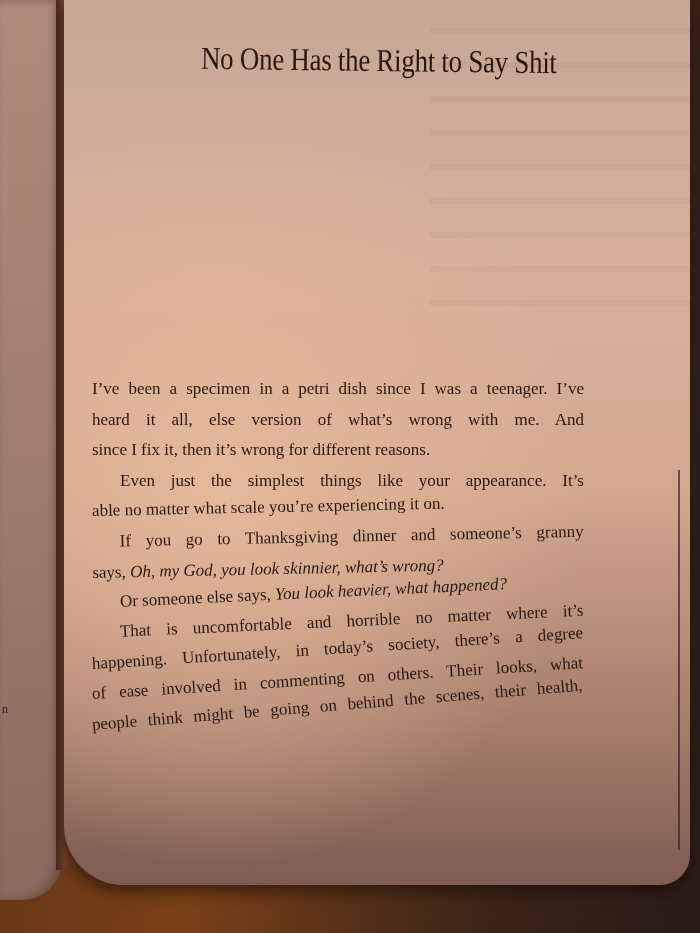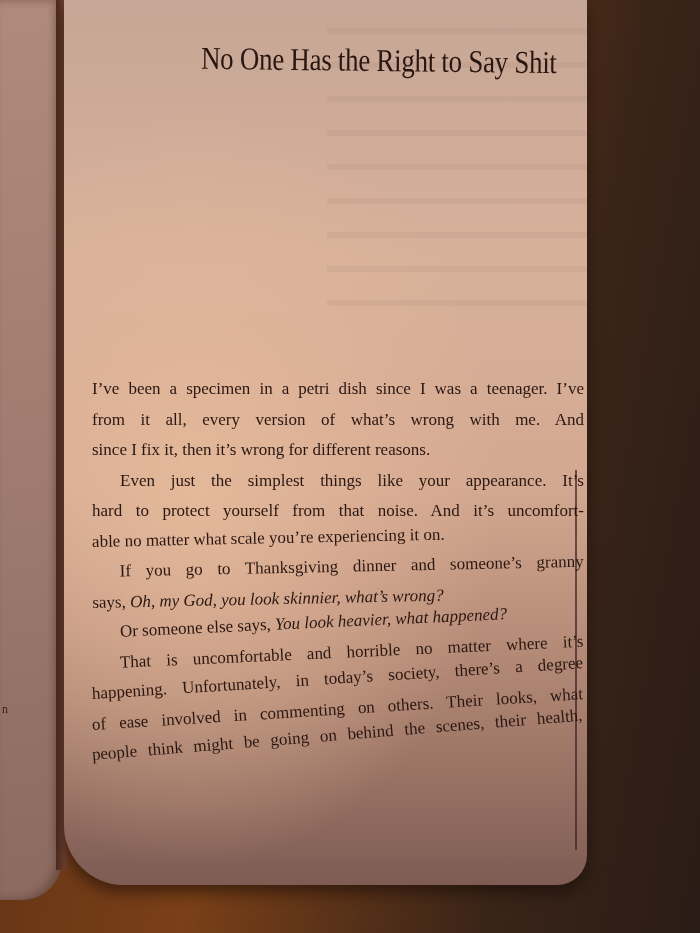--- a/index.html
+++ b/index.html
@@ -15,21 +15,21 @@
       box-shadow: inset -6px 0 10px rgba(40,20,10,0.35);
     }
     .left-page .margin-mark {
       position: absolute; left: 2px; top: 702px; font-size: 12px; color: #3a2218;
     }
     .gutter {
       position: absolute; left: 56px; top: 0; width: 14px; height: 870px;
       background: linear-gradient(90deg, #4a2a1c, #6b4030 60%, rgba(0,0,0,0));
     }
     .page {
-      position: absolute; left: 64px; top: 0; width: 523px; height: 885px;
+      position: absolute; left: 64px; top: 0; width: 626px; height: 885px;
       background:
         radial-gradient(ellipse at 25% 55%, #e4b89a 0%, rgba(228,184,154,0) 55%),
         linear-gradient(180deg, #c6a696 0%, #d8b19a 30%, #d3a890 55%, #a9806e 80%, #7e5c54 100%);
       border-radius: 0 0 30px 60px;
       box-shadow: 0 8px 14px rgba(20,10,5,0.5);
     }
     .page-right-edge {
       position: absolute; right: 10px; top: 470px; width: 2px; height: 380px;
       background: #3a2228; opacity: 0.7;
     }
@@ -71,26 +71,25 @@
 
 <div class="page">
   <div class="bleed"></div>
   <div class="page-right-edge"></div>
 
   <div class="title">No One Has the Right to Say Shit</div>
 
   <div class="body-text">
     <p>
       <span class="line">I’ve been a specimen in a petri dish since I was a teenager. I’ve</span>
-      <span class="line">from it all, every version of what’s wrong with me. And</span>
+      <span class="line">heard it all, else version of what’s wrong with me. And</span>
       <span class="line last">since I fix it, then it’s wrong for different reasons.</span>
     </p>
     <p class="indent">
       <span class="line">Even just the simplest things like your appearance. It’s</span>
-      <span class="line" style="text-indent:0">hard to protect yourself from that noise. And it’s uncomfort-</span>
       <span class="line last skew1" style="text-indent:0">able no matter what scale you’re experiencing it on.</span>
     </p>
     <p class="indent skew1">
       <span class="line">If you go to Thanksgiving dinner and someone’s granny</span>
       <span class="line last" style="text-indent:0"><span>says, </span><em>Oh, my God, you look skinnier, what’s wrong?</em></span>
     </p>
     <p class="indent skew2">
       <span class="line last"><span>Or someone else says, </span><em>You look heavier, what happened?</em></span>
     </p>
     <p class="indent">

